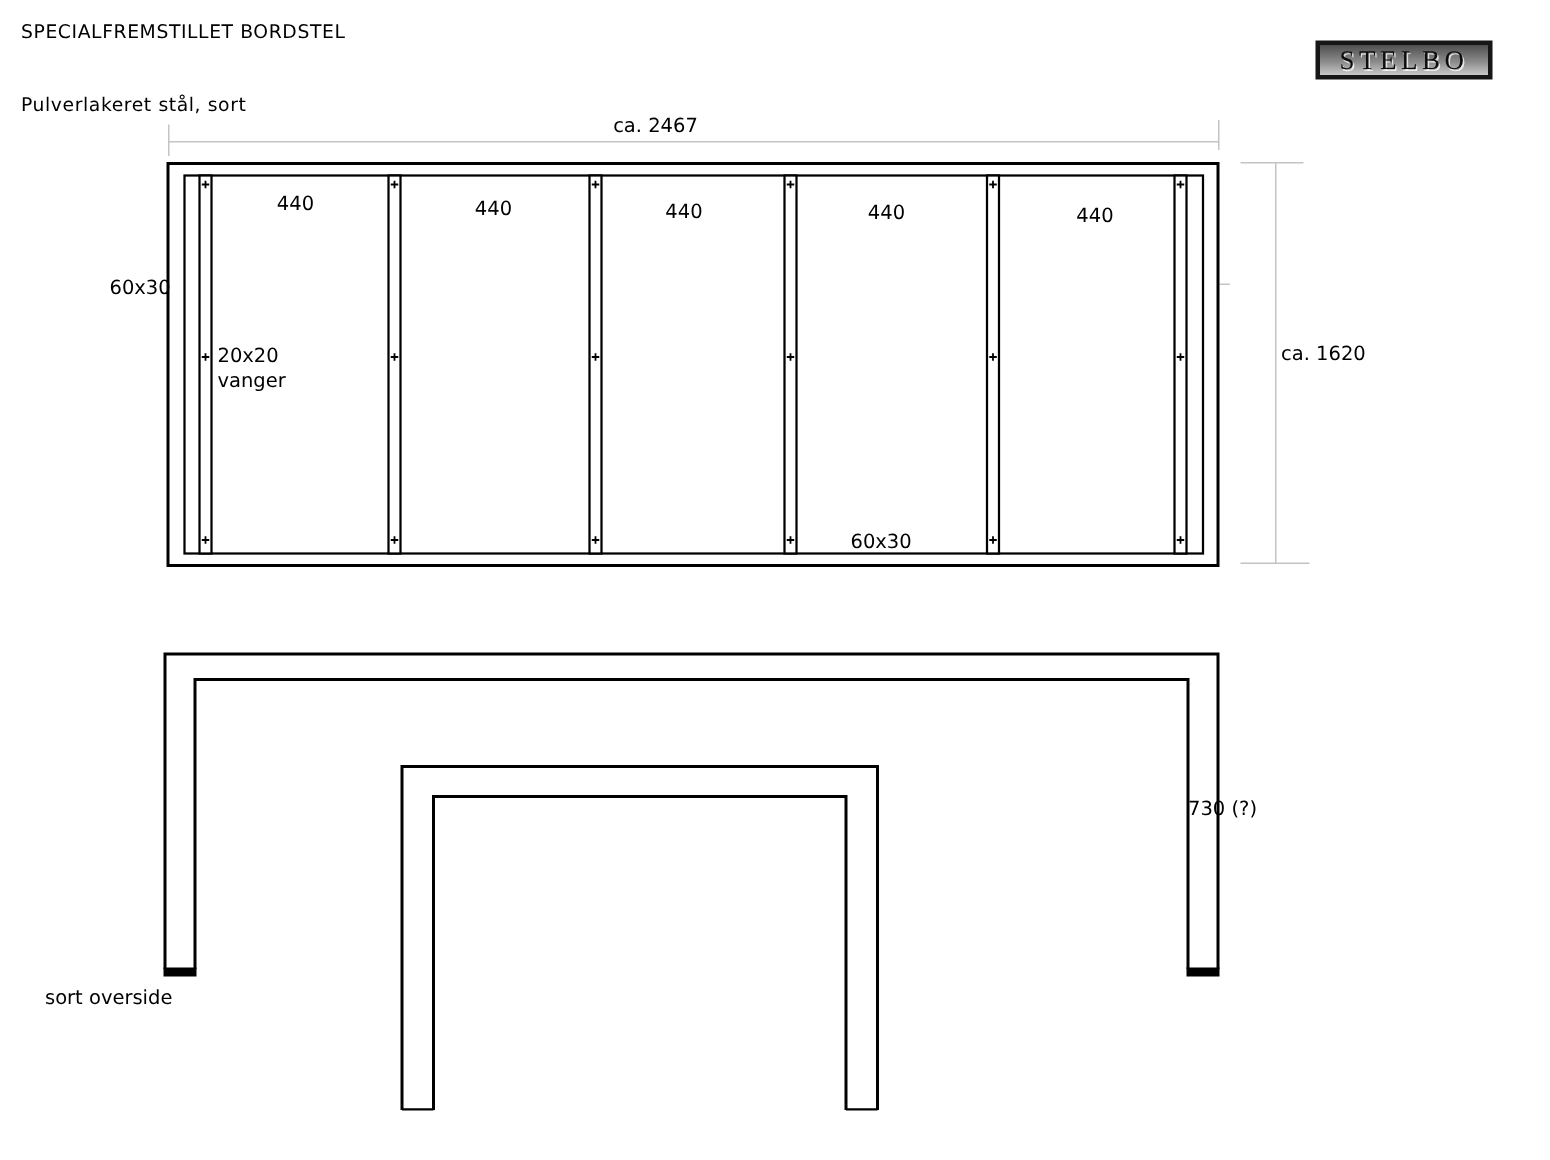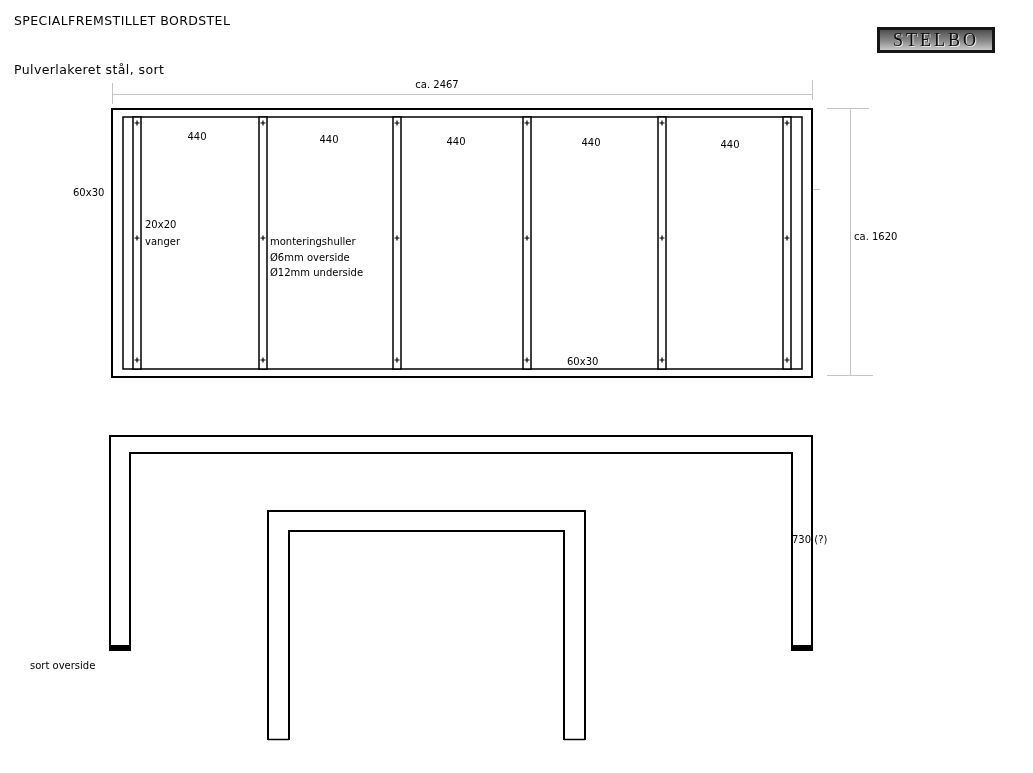--- a/index.html
+++ b/index.html
@@ -13,21 +13,21 @@
   #canvas{
     position:relative;
     width:1033px;height:773px;
     background:var(--bg);
     font-family:"DejaVu Sans", sans-serif;
     color:var(--line);
     overflow:hidden;
   }
   .label{
     position:absolute;
-    font-size:10px;
+    font-size:13px;
     line-height:15px;
     white-space:nowrap;
     color:var(--line);
   }
   .center{text-align:center;}
   .title{font-size:12.5px;letter-spacing:.4px;}
   #logo{
     position:absolute;left:877px;top:27px;
     width:112px;height:20px;
     border:3px solid #161616;
@@ -119,27 +119,22 @@
   <div class="label" style="left:854px;top:229px">ca. 1620</div>
   <div class="label" style="left:73px;top:185px">60x30</div>
   <div class="label" style="left:567px;top:354px">60x30</div>
 
   <div class="label center" style="left:177px;top:129px;width:40px">440</div>
   <div class="label center" style="left:309px;top:132px;width:40px">440</div>
   <div class="label center" style="left:436px;top:134px;width:40px">440</div>
   <div class="label center" style="left:571px;top:135px;width:40px">440</div>
   <div class="label center" style="left:710px;top:137px;width:40px">440</div>
 
-  <div class="label" style="left:145px;top:216px;line-height:17px">
+  <div class="label" style="left:145px;top:229px;line-height:17px">
     <div>20x20</div>
     <div>vanger</div>
   </div>
 
-  <div class="label" style="left:270px;top:234px;line-height:15.5px">
-    <div>monteringshuller</div>
-    <div>Ø6mm overside</div>
-    <div>Ø12mm underside</div>
-  </div>
 
   <div class="label" style="left:792px;top:532px">730 (?)</div>
   <div class="label" style="left:30px;top:658px">sort overside</div>
 
 </div>
 
 </body></html>

